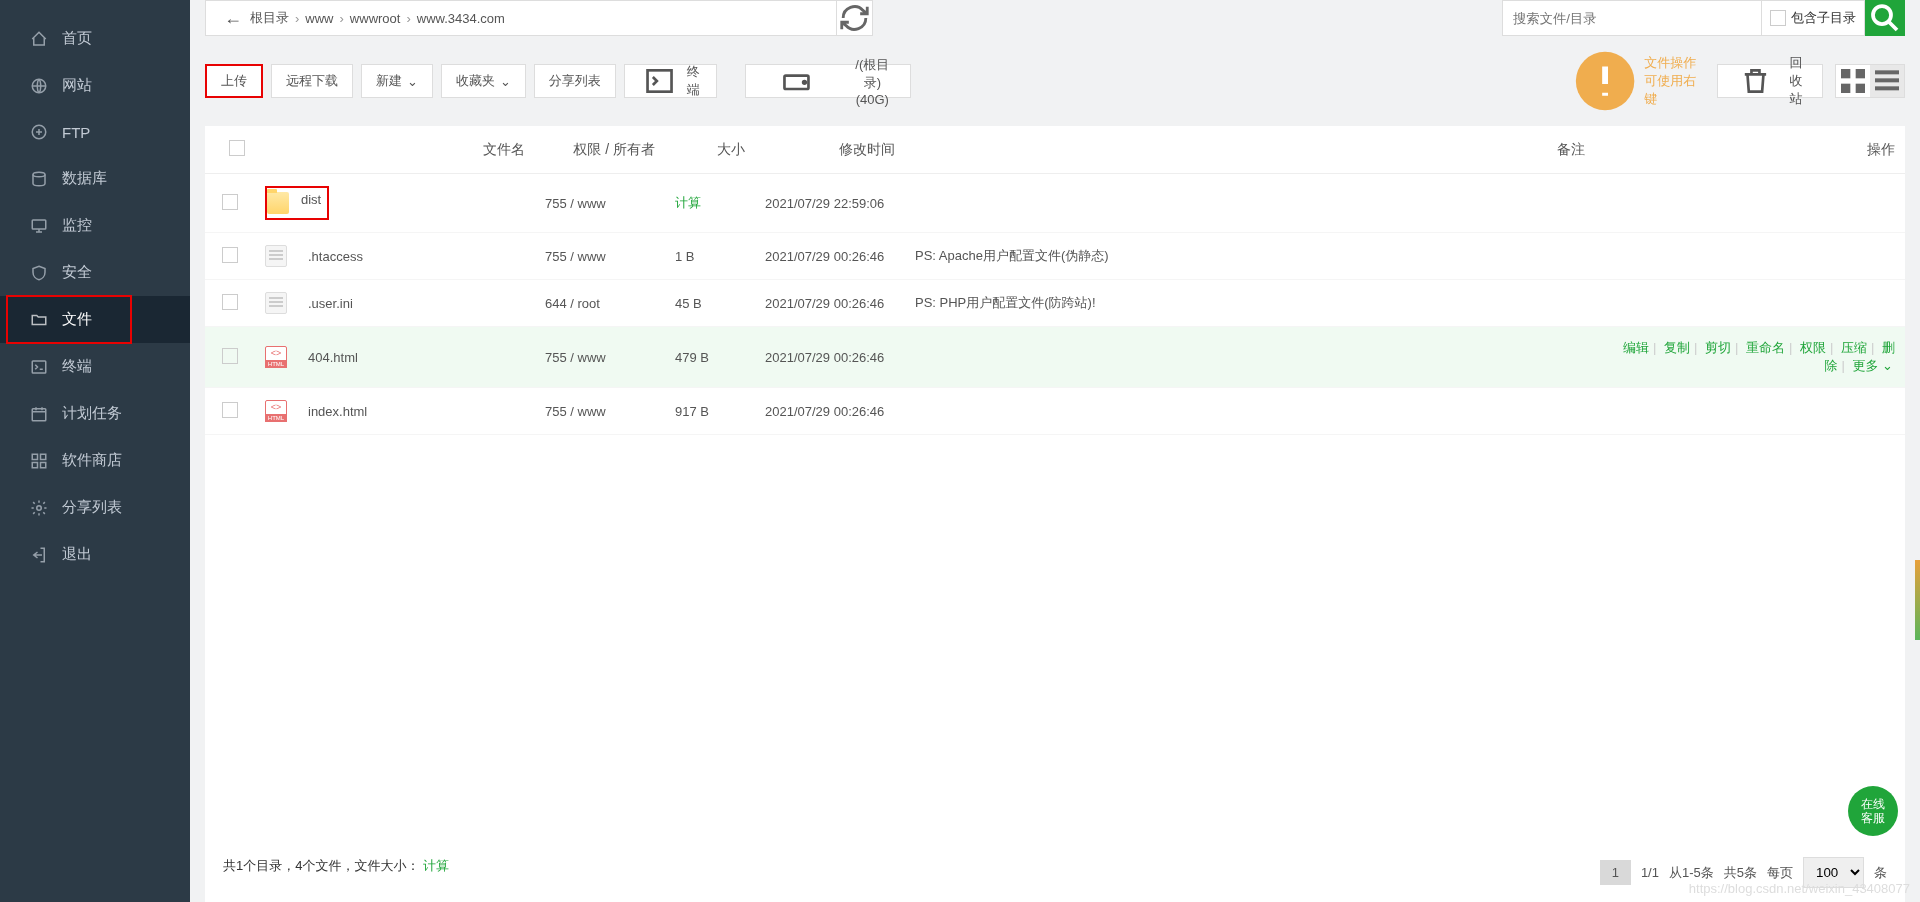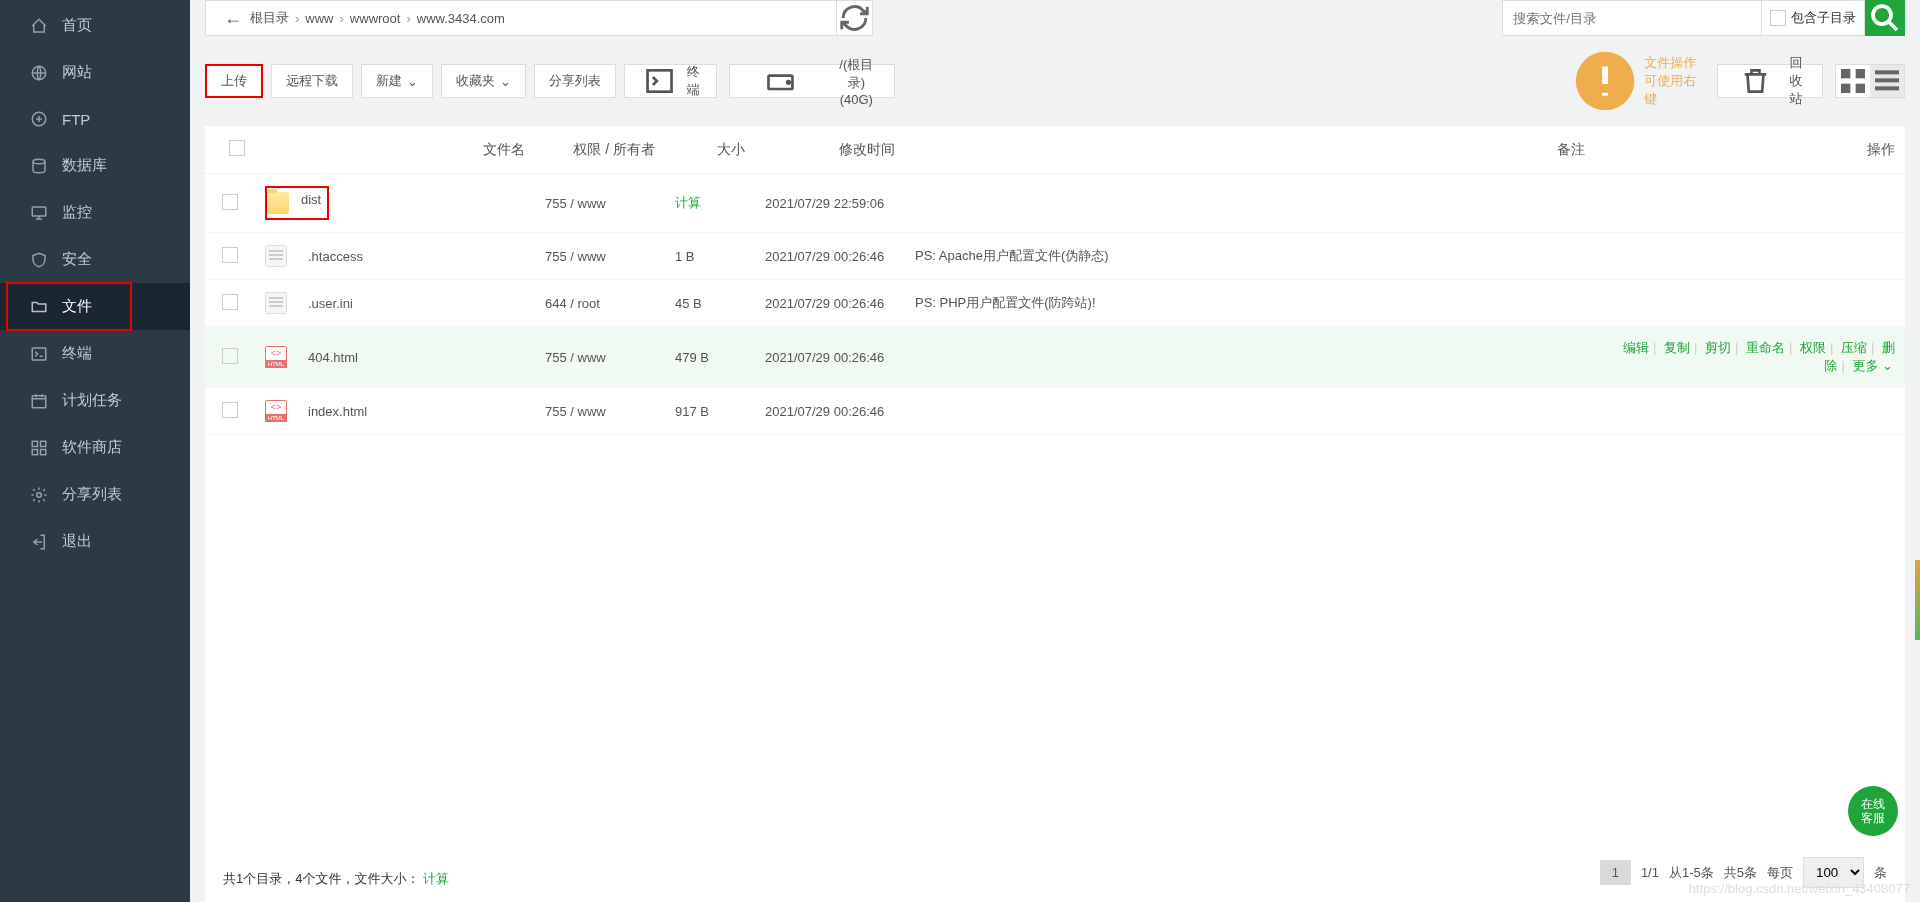--- a/index.html
+++ b/index.html
@@ -1,21 +1,21 @@
 <!DOCTYPE html>
 <html><head>
   <meta charset="utf-8">
   <style>
     * { margin: 0; padding: 0; box-sizing: border-box; font-family: "Microsoft YaHei", Arial, sans-serif; }
     body { background: #fff; font-size: 13px; color: #333; overflow: hidden; }
     
     .app { display: flex; height: 902px; width: 1920px; }
     
     
-    .sidebar { width: 190px; background: #2c3a46; color: #c2cad4; flex-shrink: 0; padding-top: 2px; }
+    .sidebar { width: 190px; background: #2c3a46; color: #c2cad4; flex-shrink: 0; padding-top: 15px; }
     .sidebar-item { display: flex; align-items: center; padding: 14px 0 14px 30px; cursor: pointer; font-size: 15px; }
     .sidebar-item.active { background: #1a2733; color: #fff; }
     .sidebar-item .icon { width: 18px; height: 18px; margin-right: 14px; opacity: 0.7; display: inline-flex; align-items: center; justify-content: center; }
     .red-highlight-box { position: relative; }
     .red-highlight-box::after { content: ''; position: absolute; inset: -1px 58px -1px 6px; border: 2px solid #e80202; pointer-events: none; }
     
     
     .main { flex: 1; display: flex; flex-direction: column; background: #f1f2f3; }
     
     
@@ -64,21 +64,21 @@
     .html-icon::after { content: 'HTML'; position: absolute; bottom: -1px; left: -1px; right: -1px; font-size: 6px; background: #e87070; color: #fff; text-align: center; line-height: 8px; }
     .red-highlight-cell { border: 2px solid #e80202; padding: 4px 6px 4px 0; display: inline-flex; }
     .link-green { color: #20a53a; cursor: pointer; }
     .row-ops { text-align: right; font-size: 13px; }
     .row-ops a { color: #20a53a; cursor: pointer; padding: 0 2px; }
     .row-ops .sep { color: #ccc; padding: 0 2px; }
     .chk { width: 16px; height: 16px; border: 1px solid #ccc; display: inline-block; cursor: pointer; }
     .spacer-fill { flex: 1; }
     
     
-    .list-footer { display: flex; align-items: flex-end; padding: 14px 18px; justify-content: space-between; background: #fff; margin: 0 15px; }
+    .list-footer { display: flex; align-items: flex-start; padding: 14px 18px; justify-content: space-between; background: #fff; margin: 0 15px; }
     .pagination { display: flex; align-items: center; gap: 10px; font-size: 13px; color: #555; }
     .page-num { background: #d9d9d9; padding: 5px 12px; }
     .page-size-select { border: 1px solid #ddd; padding: 6px 8px; }
     
     
     .credits { text-align: center; padding: 14px 0 4px; color: #666; font-size: 13px; background: #f1f2f3; }
     .credits a { color: #20a53a; cursor: pointer; }
     .watermark { position: absolute; right: 10px; bottom: 6px; color: #ddd; font-size: 13px; }
     
     
@@ -247,21 +247,21 @@
           <span>⌄</span>
         </button>
       <button class="btn">分享列表</button>
       <button class="btn">
         <svg width="14" height="14" viewBox="0 0 24 24" fill="none" stroke="currentColor" stroke-width="2">
             <rect x="3" y="4" width="18" height="16"></rect>
             <path d="M7 9l3 3-3 3"></path>
           </svg>
         <span>终端</span>
       </button>
-      <button class="btn" style="margin-left:4px;gap:16px;">
+      <button class="btn" style="margin-left:20px;gap:16px;">
         <svg width="14" height="14" viewBox="0 0 24 24" fill="none" stroke="currentColor" stroke-width="2">
             <rect x="3" y="8" width="18" height="10" rx="1"></rect>
             <circle cx="18" cy="13" r="1"></circle>
           </svg>
         <span>/(根目录) (40G)</span>
       </button>
       <div class="toolbar-right">
         <span class="tip-text">
           <svg width="14" height="14" viewBox="0 0 24 24" fill="#f0ad4e">
               <circle cx="12" cy="12" r="10"></circle>

